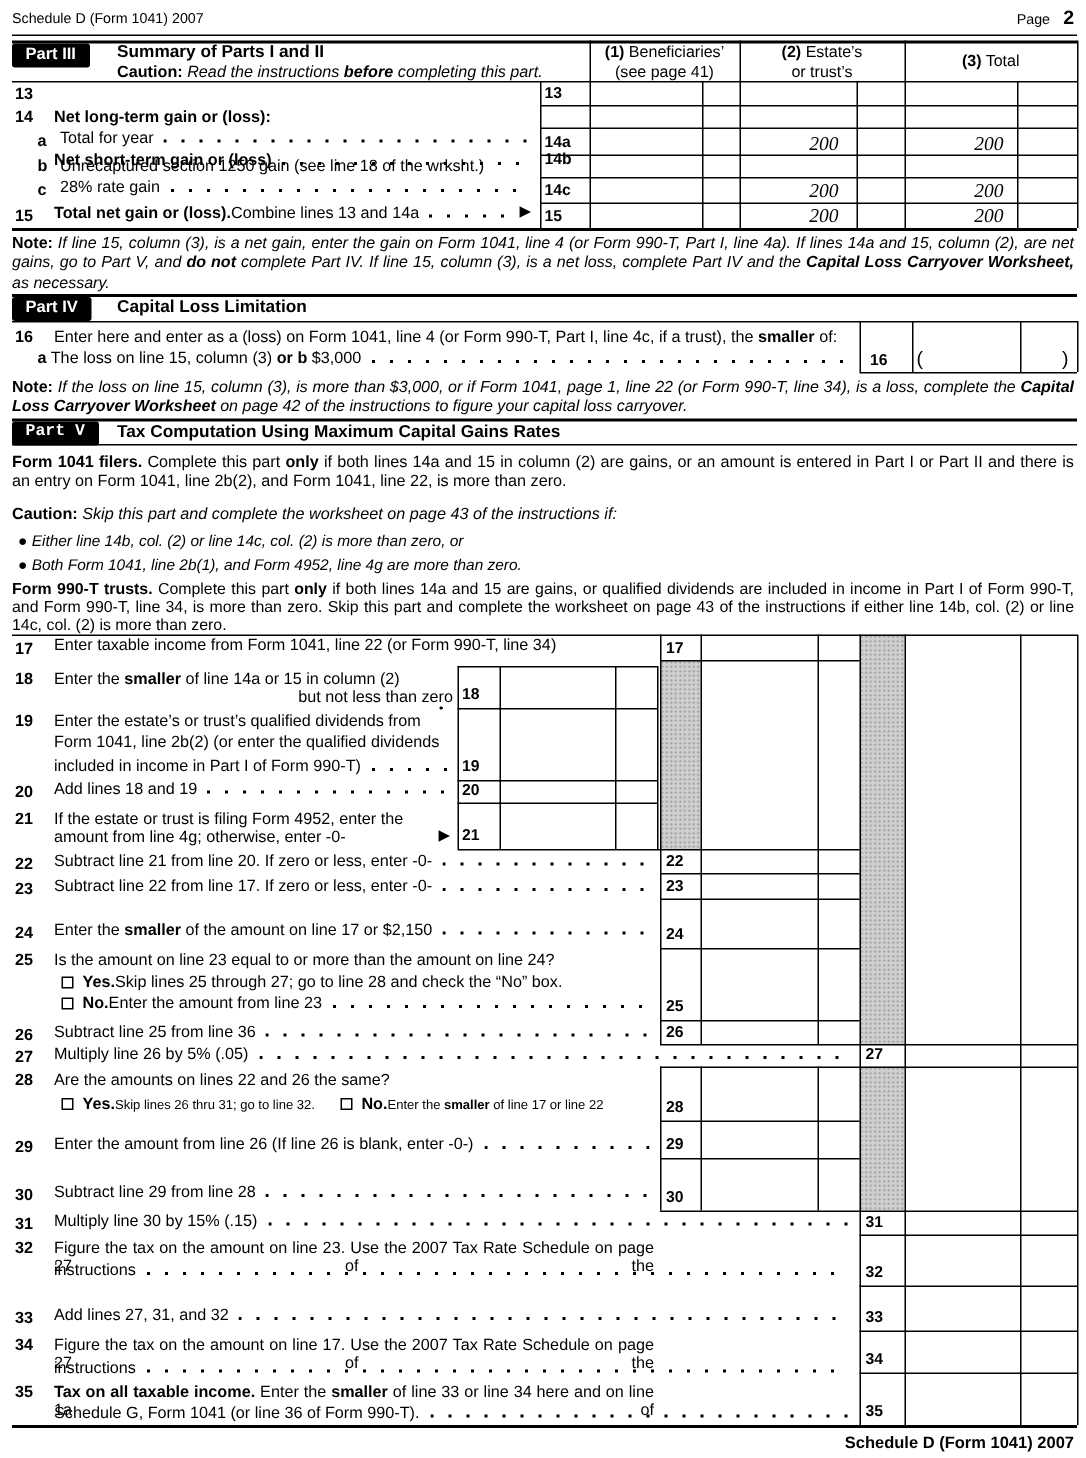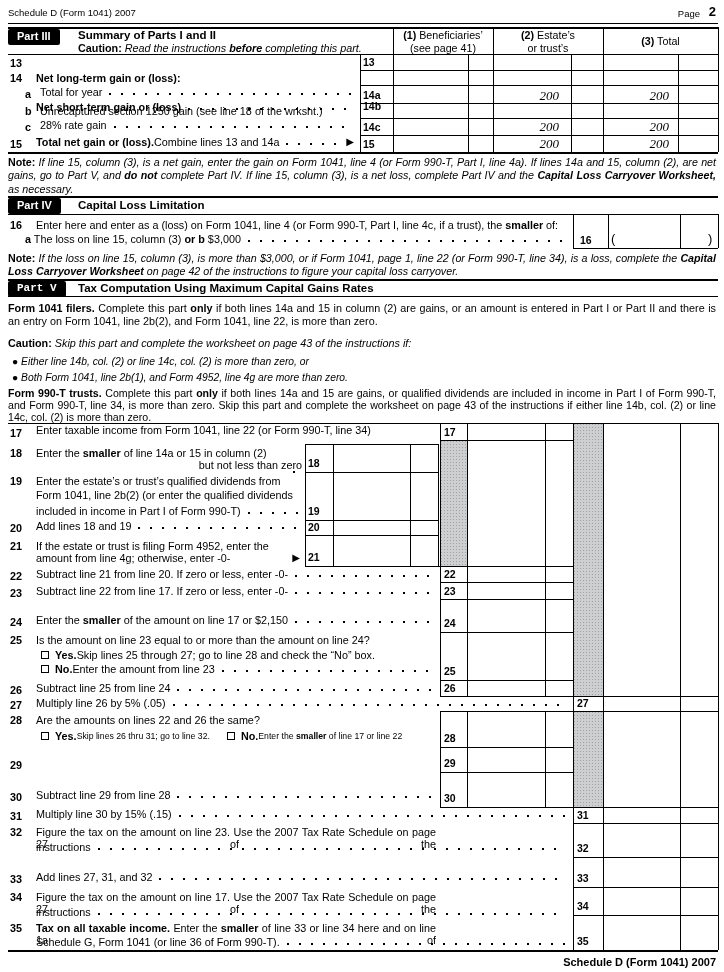--- a/index.html
+++ b/index.html
@@ -287,21 +287,21 @@
     </div>
   <div class="line" style="left:40px;top:663px;width:396px;">
       <span class="cb"></span>
       <span class="sub">No.</span>
       <span> Enter the amount from line 23</span>
       <span class="dots"></span>
     </div>
 
   <div class="num" style="left:10px;top:684px;">26</div>
   <div class="line" style="left:36px;top:682px;width:400px;">
-      <span>Subtract line 25 from line 24</span>
+      <span>Subtract line 25 from line 36</span>
       <span class="dots"></span>
     </div>
 
   <div class="num" style="left:10px;top:699px;">27</div>
   <div class="line" style="left:36px;top:697px;width:533px;">
       <span>Multiply line 26 by 5% (.05)</span>
       <span class="dots"></span>
     </div>
 
   <div class="num" style="left:10px;top:714px;">28</div>
@@ -310,20 +310,24 @@
       <span class="cb"></span>
       <span class="sub">Yes.</span>
       <span class="small"> Skip lines 26 thru 31; go to line 32.</span>
       <span class="sp"></span>
       <span class="cb"></span>
       <span class="sub">No.</span>
       <span class="small"><span> Enter the </span><span class="seg-b">smaller</span><span> of line 17 or line 22</span></span>
     </div>
 
   <div class="num" style="left:10px;top:759px;">29</div>
+  <div class="line" style="left:36px;top:757px;width:400px;">
+      <span>Enter the amount from line 26 (If line 26 is blank, enter -0-)</span>
+      <span class="dots"></span>
+    </div>
 
   <div class="num" style="left:10px;top:791px;">30</div>
   <div class="line" style="left:36px;top:789px;width:400px;">
       <span>Subtract line 29 from line 28</span>
       <span class="dots"></span>
     </div>
 
   <div class="num" style="left:10px;top:810px;">31</div>
   <div class="line" style="left:36px;top:808px;width:533px;">
       <span>Multiply line 30 by 15% (.15)</span>

